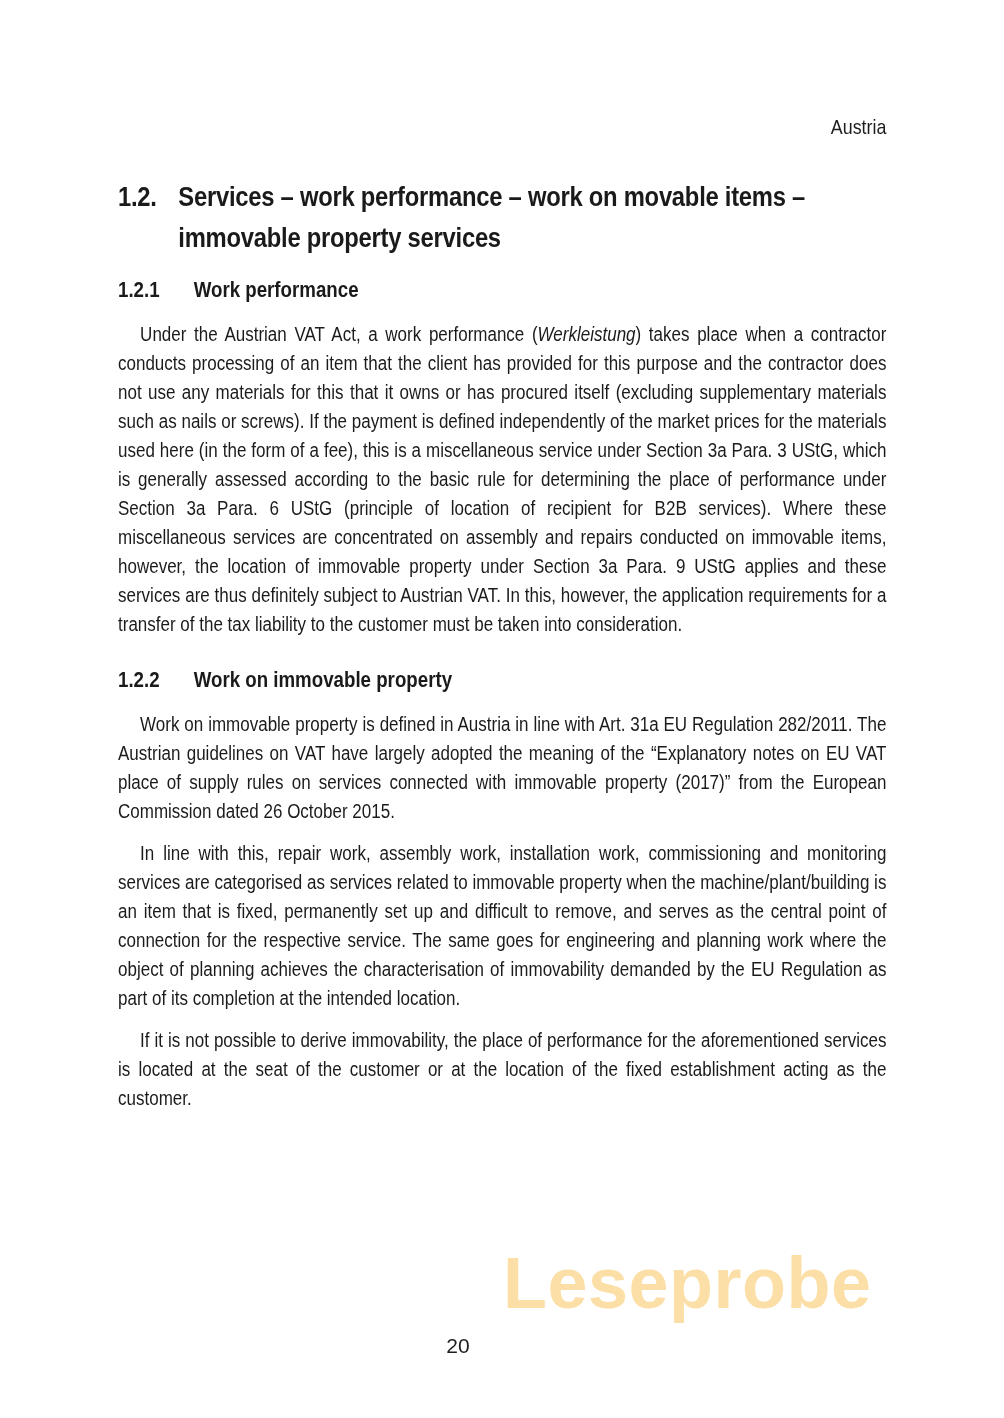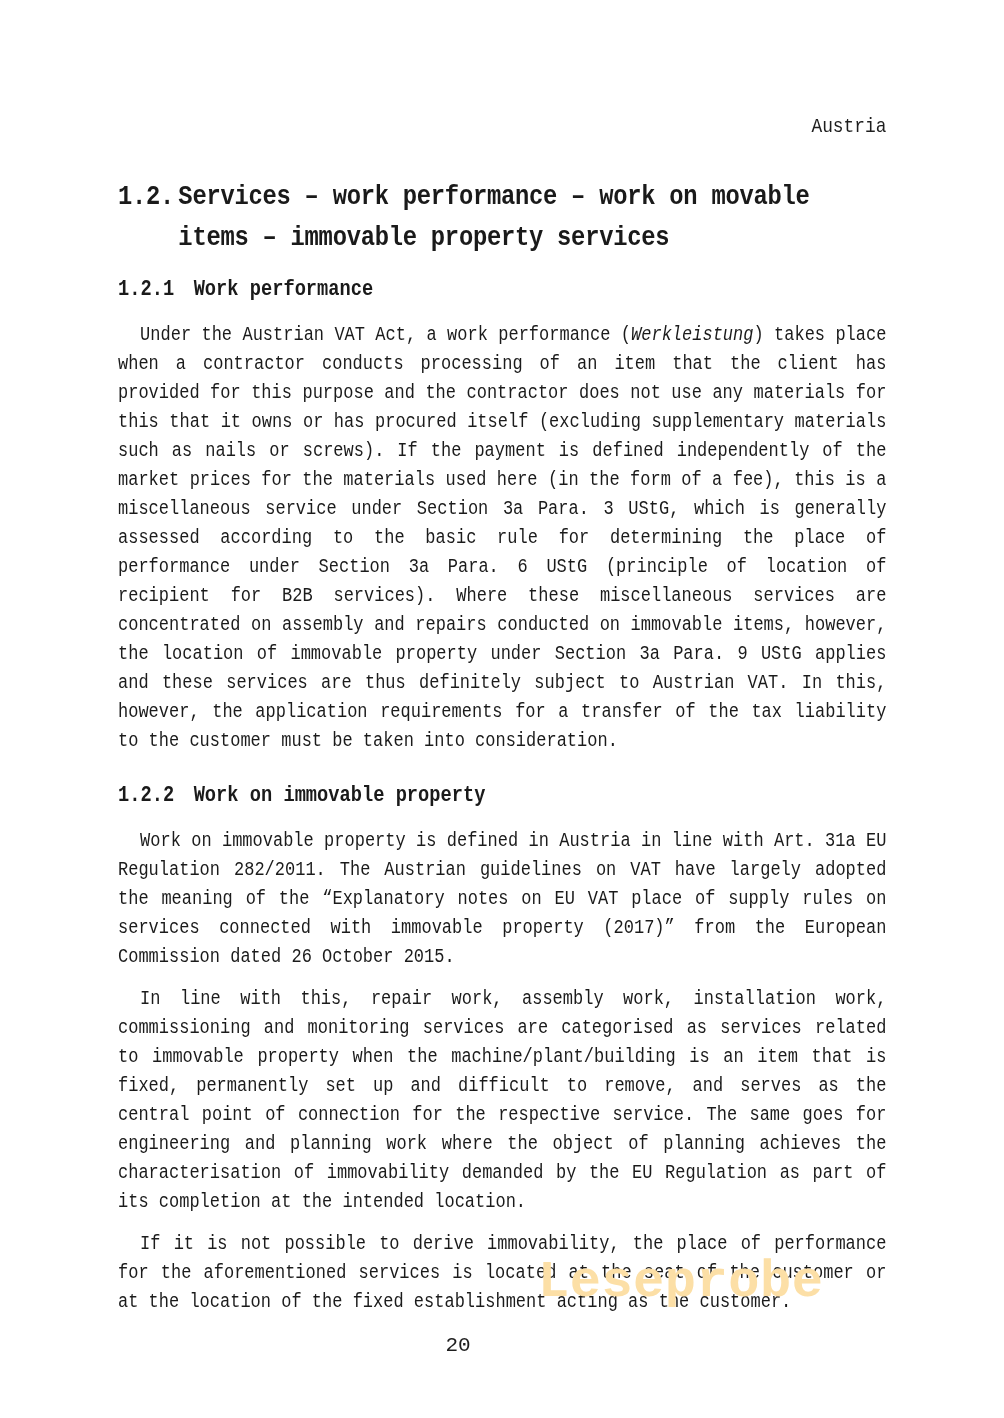--- a/index.html
+++ b/index.html
@@ -6,21 +6,21 @@
     margin: 0;
     padding: 0;
     background: #ffffff;
   }
   .page {
     position: relative;
     width: 916px;
     height: 1418px;
     background: #ffffff;
     overflow: hidden;
-    font-family: Liberation Mono, monospace;
+    font-family: Liberation Sans, sans-serif;
     color: #1a1a1a;
   }
   
   .content {
     position: absolute;
     left: 118px;
     top: 0;
     width: 904px;
     transform: scaleX(0.85);
     transform-origin: 0 0;
@@ -73,27 +73,26 @@
   .para.after-heading {
     margin-top: 15px;
   }
   .para .it {
     font-style: italic;
   }
   .watermark {
     position: absolute;
     left: 503px;
     top: 1243px;
-    font-size: 52px;
+    font-size: 72px;
     line-height: 80px;
     font-weight: bold;
     letter-spacing: 0.5px;
     color: #fcdfa6;
     white-space: nowrap;
-    margin-left: 35px;
   }
   .page-number {
     position: absolute;
     left: 0;
     right: 0;
     top: 1333px;
     text-align: center;
     font-size: 21px;
     line-height: 26px;
     color: #1e1e1e;

